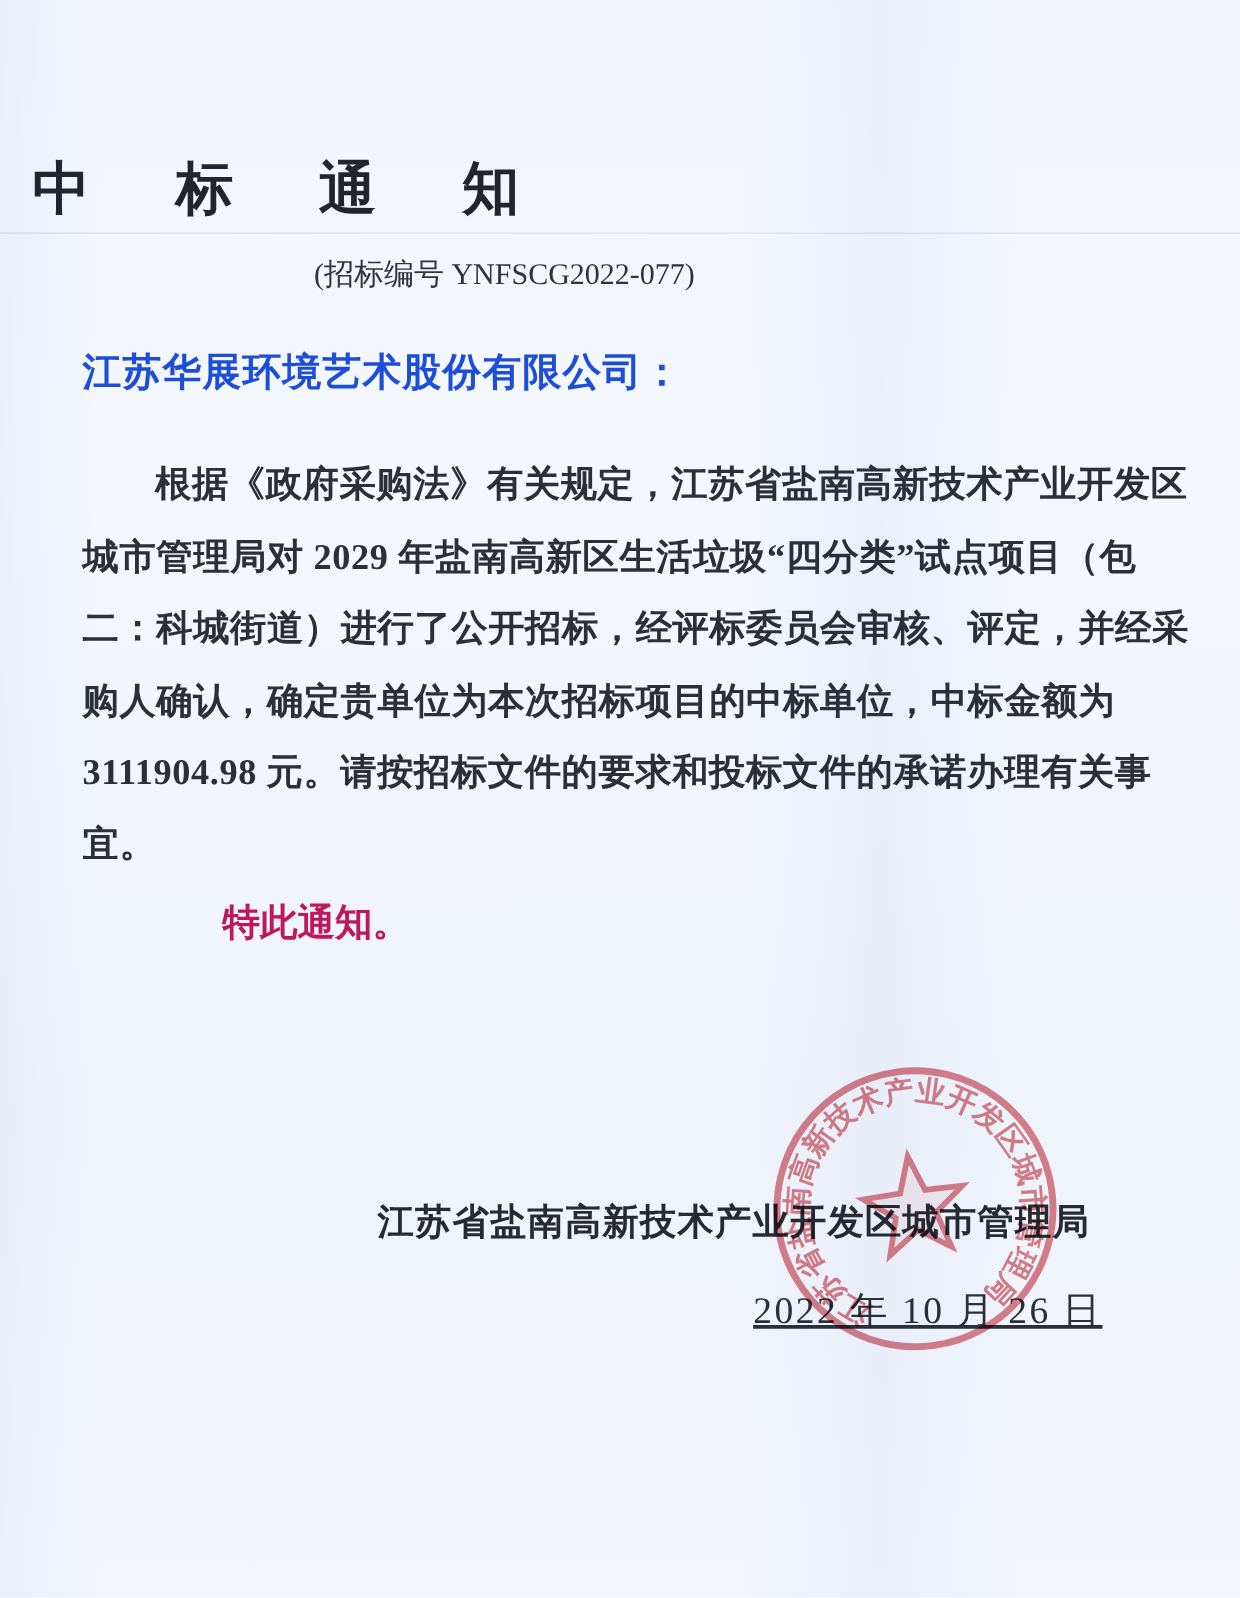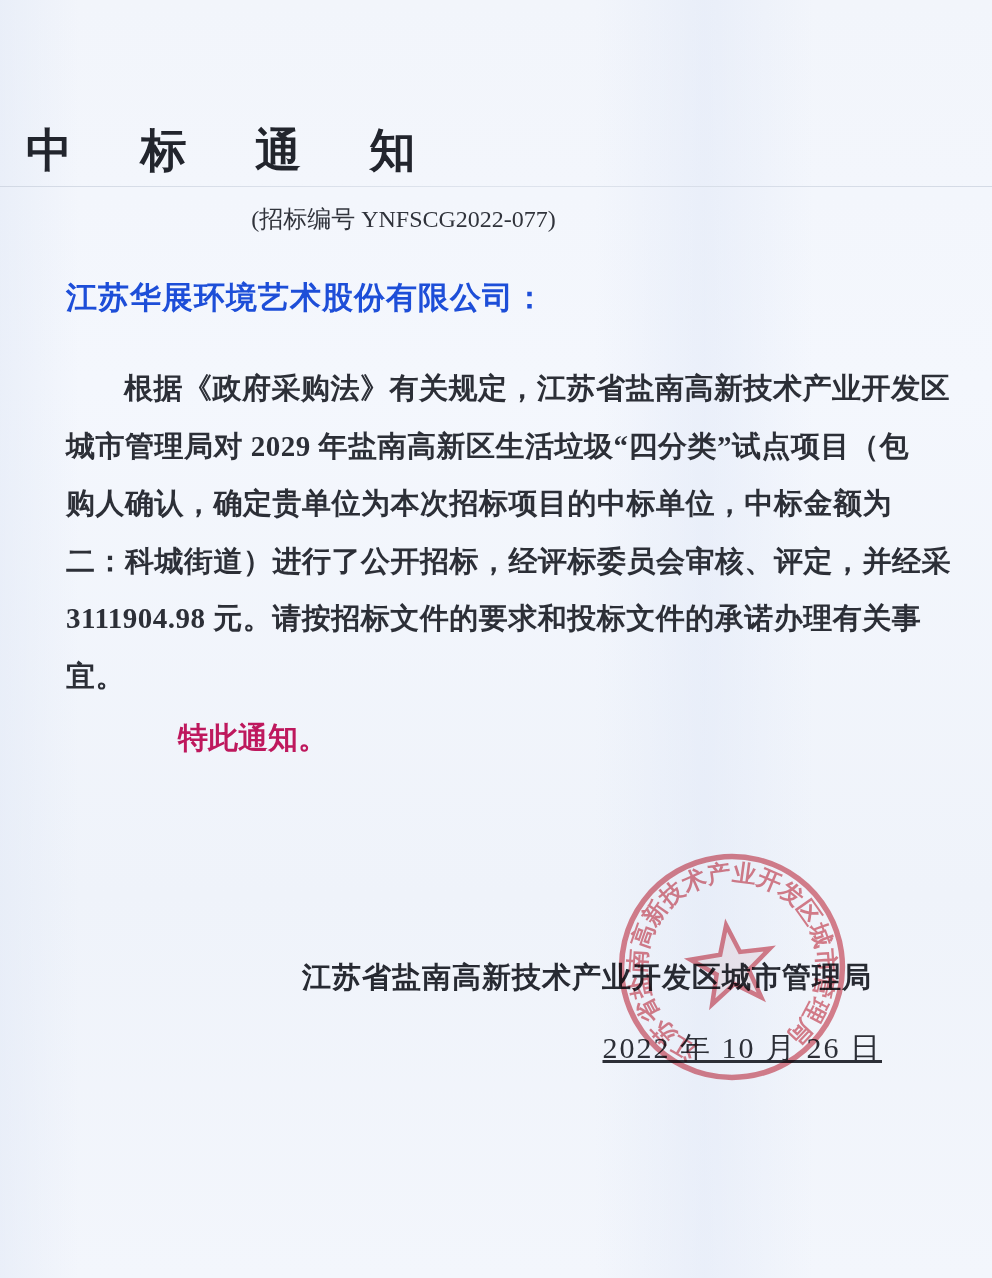--- a/index.html
+++ b/index.html
@@ -86,22 +86,22 @@
 
 <div class="rule-line"></div>
 
 <div class="tender-no">(招标编号 YNFSCG2022-077)</div>
 
 <div class="addressee">江苏华展环境艺术股份有限公司：</div>
 
 <div class="body-text">
   <div class="line first">根据《政府采购法》有关规定，江苏省盐南高新技术产业开发区</div>
   <div class="line">城市管理局对 2029 年盐南高新区生活垃圾“四分类”试点项目（包</div>
+  <div class="line">二：科城街道）进行了公开招标，经评标委员会审核、评定，并经采</div>
   <div class="line">购人确认，确定贵单位为本次招标项目的中标单位，中标金额为</div>
-  <div class="line">二：科城街道）进行了公开招标，经评标委员会审核、评定，并经采</div>
   <div class="line">3111904.98 元。请按招标文件的要求和投标文件的承诺办理有关事</div>
   <div class="line">宜。</div>
 </div>
 
 <div class="closing">特此通知。</div>
 
 <div class="issuer">江苏省盐南高新技术产业开发区城市管理局</div>
 
 <div class="issue-date">2022 年 10 月 26 日</div>
 

